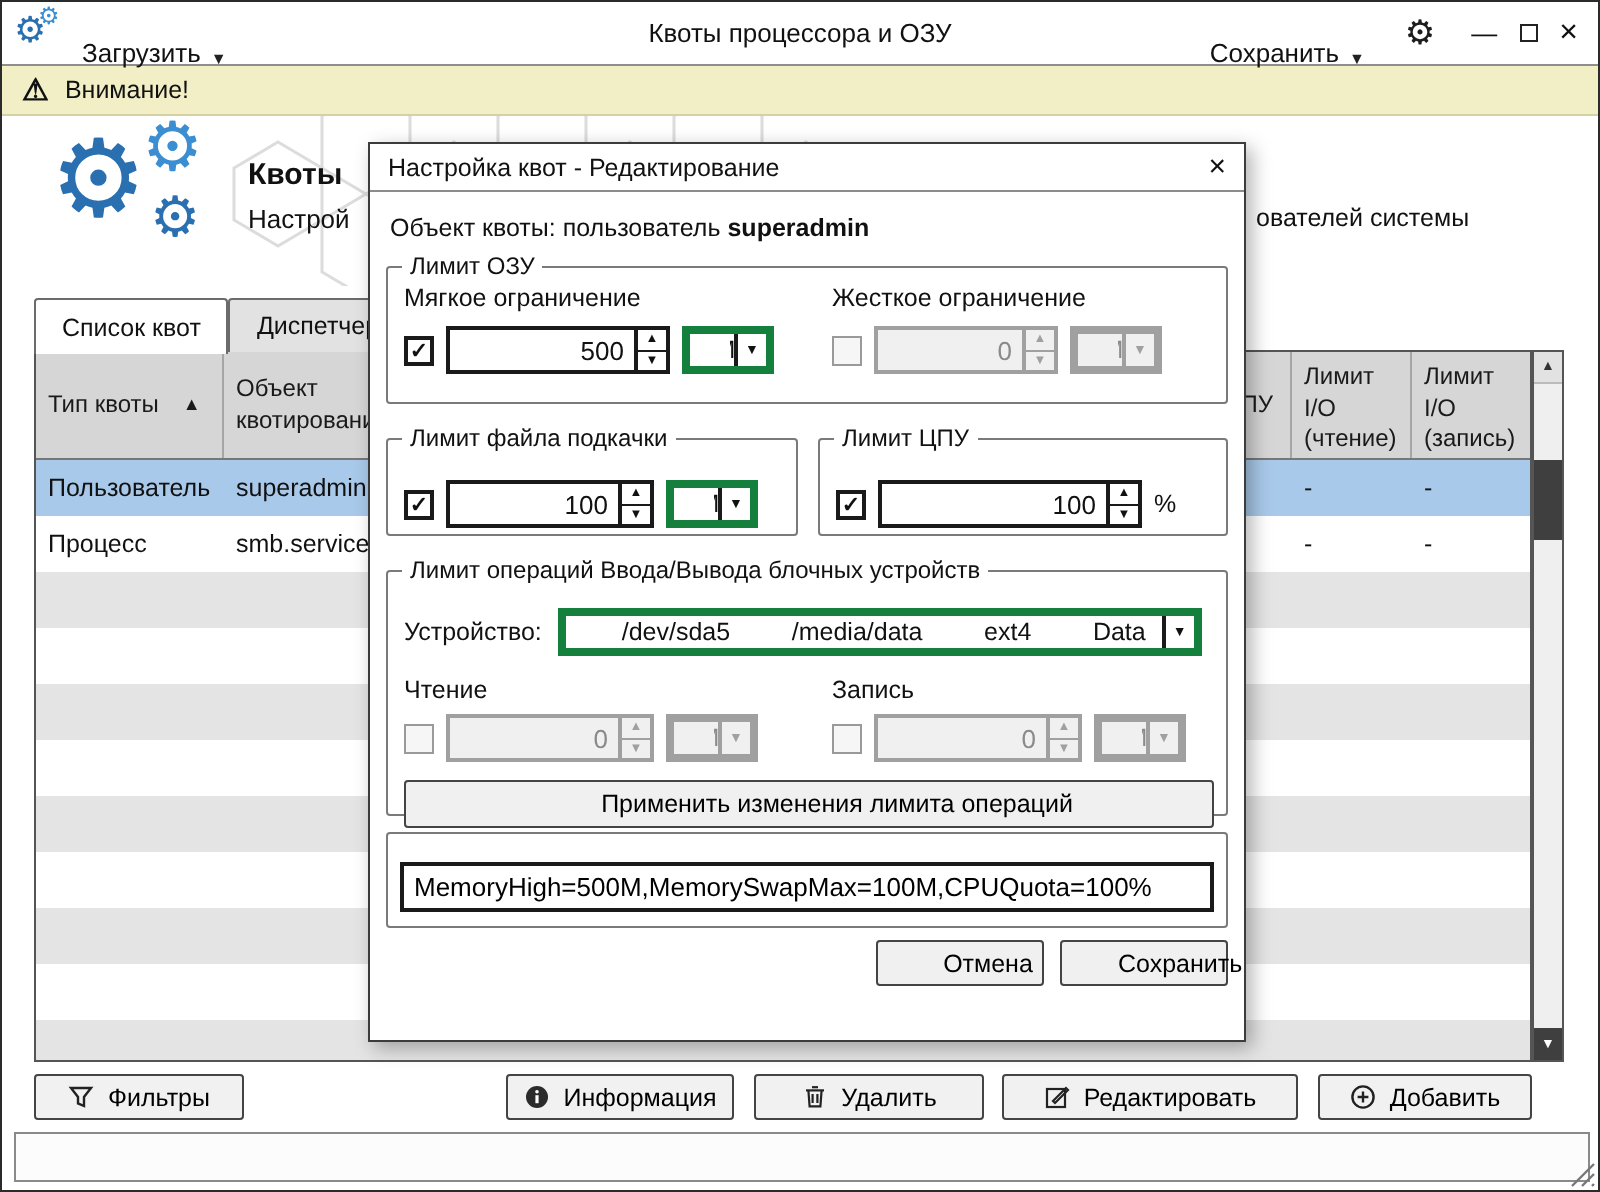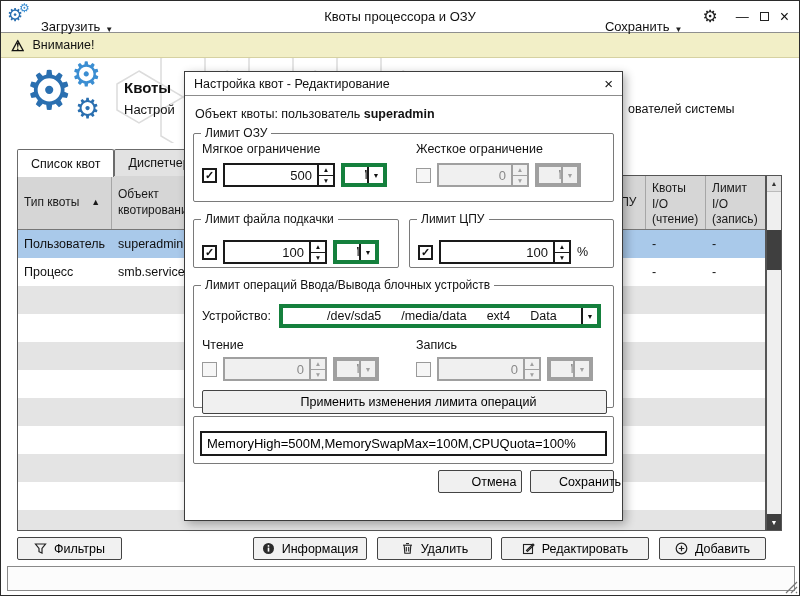--- a/index.html
+++ b/index.html
@@ -118,21 +118,21 @@
   .spin-btns { width:16px; border-left:2px solid #1a1a1a; display:flex; flex-direction:column;}
   .spin-btns .sb { flex:1; display:flex; align-items:center; justify-content:center; font-size:6.5px;}
   .spin-btns .sb:last-child { border-top:1px solid #1a1a1a;}
   .combo { height:24px; border:4px solid #15803d; background:#fff; display:flex;padding-left:20px;}
   .combo-val { flex:1; display:flex; align-items:center; justify-content:center; font-size:12.5px; overflow:hidden;}
   .combo-btn { width:16px; border-left:2px solid #1a1a1a; display:flex; align-items:center;
     justify-content:center; font-size:7px;}
   .dis { border-color:#a0a0a0 !important; background:#f0f0f0; color:#8a8a8a;}
   .dis .spin-btns, .dis .combo-btn, .dis .spin-btns .sb:last-child { border-color:#a0a0a0; color:#a0a0a0;}
   .combo.device { width:322px;}
-  .combo.device .combo-val { justify-content:center; gap:20px; padding:0 8px; white-space:nowrap;}
+  .combo.device .combo-val { justify-content:space-between; gap:20px; padding:0 8px; white-space:nowrap;}
   .dbtn { border:1px solid #444; background:#f0f0f0; border-radius:2px; font-family:inherit;
     font-size:12.5px; height:24px; cursor:default;padding-left:28px;}
   #apply-io { position:absolute; left:8px; top:98px; width:405px; }
   #btn-cancel { position:absolute; left:253px; top:398px; width:84px; height:23px;}
   #btn-save { position:absolute; left:345px; top:398px; width:84px; height:23px;}
   #man-input { position:absolute; left:6px; top:14px; width:407px; height:25px;
     border:2px solid #1a1a1a; font-family:inherit; font-size:13px; padding:0 5px;}
 </style>
 </head>
 <body>
@@ -202,21 +202,21 @@
         <span class="sort">▲</span>
       </div>
       <div class="th c-obj">
         <span>Объект квотирования</span>
       </div>
       <div class="th c-sp"></div>
       <div class="th c-cpu">
         <span>Лимит ЦПУ</span>
       </div>
       <div class="th c-ior">
-        <span>Квоты I/O (чтение)</span>
+        <span>Лимит I/O (чтение)</span>
       </div>
       <div class="th c-iow">
         <span>Лимит I/O (запись)</span>
       </div>
     </div>
 
     <div class="trow r-sel">
       <div class="tc c-type">Пользователь</div>
       <div class="tc c-obj">superadmin</div>
       <div class="tc c-sp"></div>

